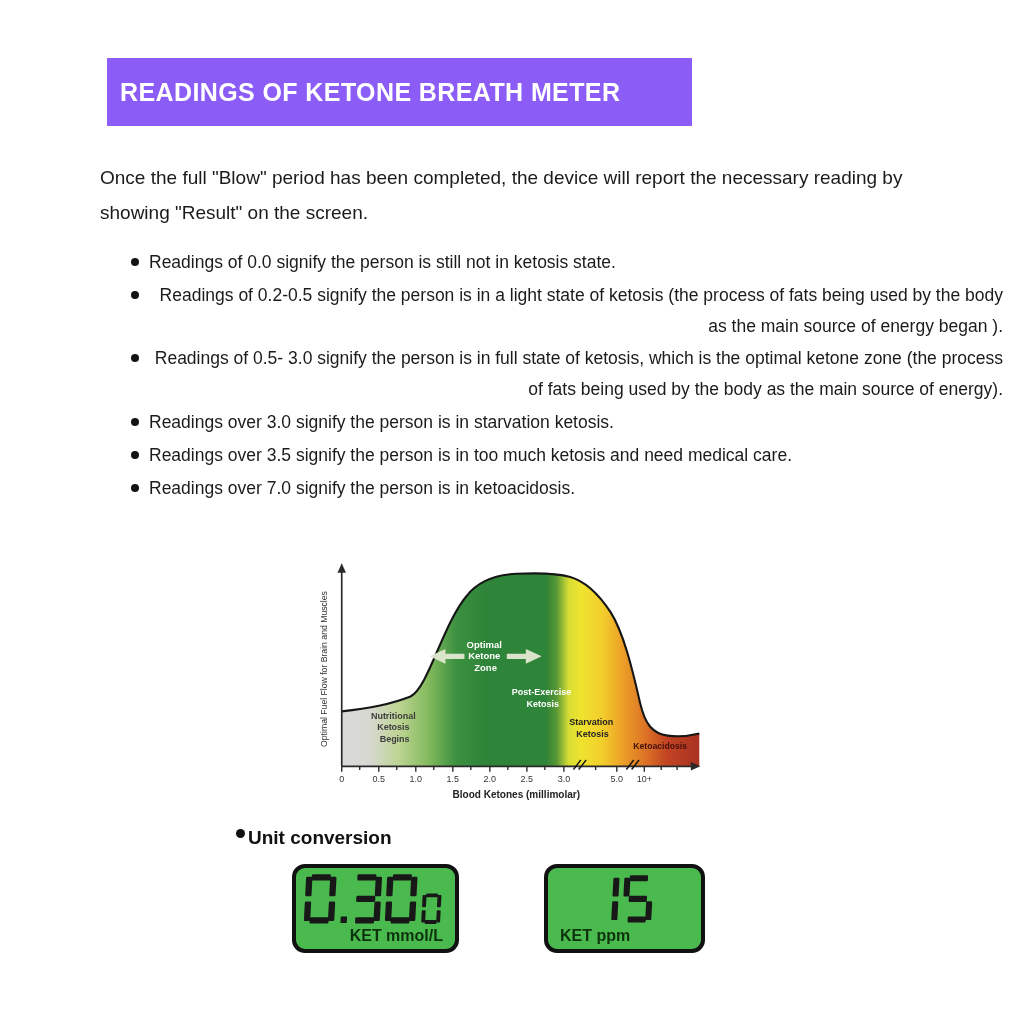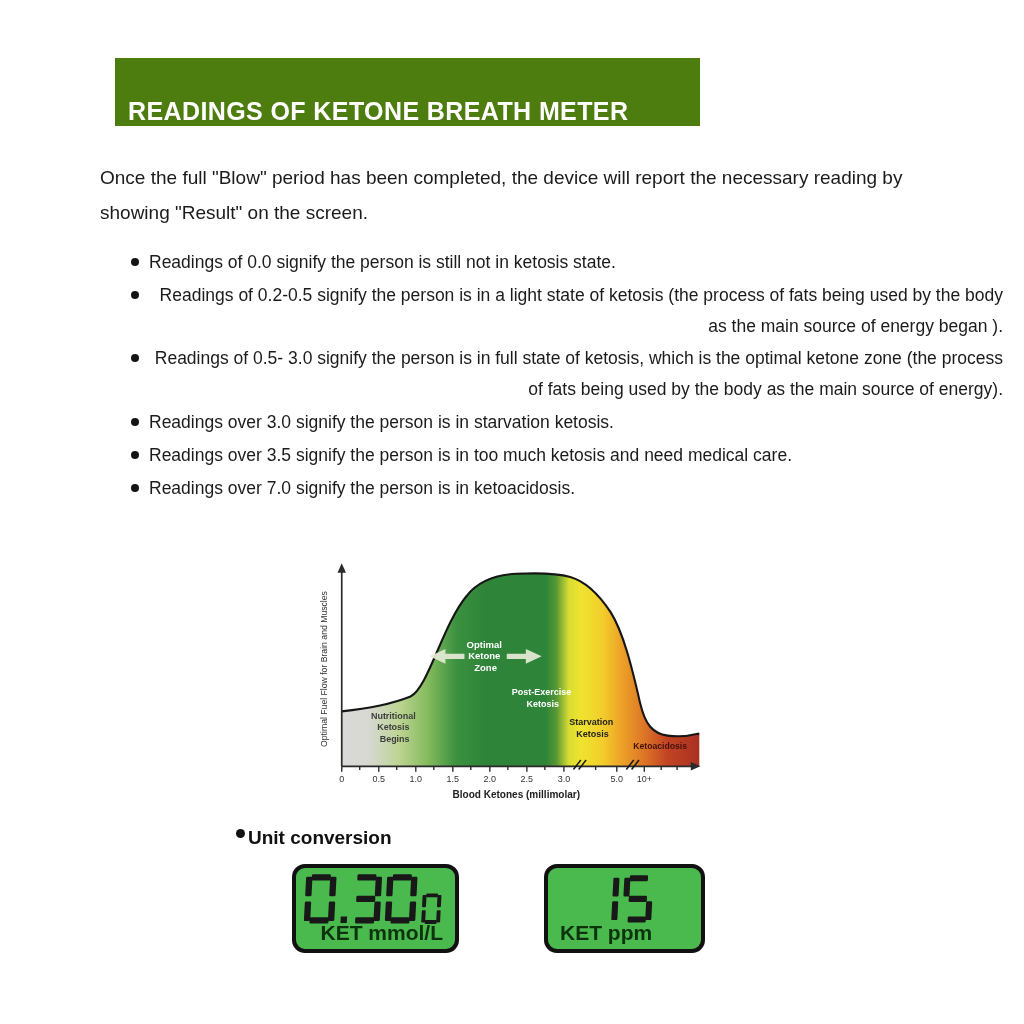--- a/index.html
+++ b/index.html
@@ -1,38 +1,38 @@
 <!DOCTYPE html>
 <html><head>
 <meta charset="utf-8">
 <style>
   html,body{margin:0;padding:0;background:#ffffff;}
   #page{position:relative;width:1024px;height:1024px;background:#ffffff;overflow:hidden;
         font-family:"Liberation Sans",sans-serif;color:#1c1c1c;}
-  .header-bar{position:absolute;left:107px;top:58px;width:585px;height:68px;background:#4d7c0f;
-        display:flex;align-items:flex-end;margin-left:8px;}
+  .header-bar{position:absolute;left:107px;top:58px;width:585px;height:68px;background:#8b5cf6;
+        display:flex;align-items:center;}
   .header-bar .title{color:#ffffff;font-size:25px;font-weight:bold;margin-left:13px;letter-spacing:.4px;white-space:nowrap;}
   .intro{position:absolute;left:100px;top:160px;width:866px;font-size:19px;line-height:35px;color:#1b1b1b;}
   .bullets{position:absolute;left:131px;top:247px;width:872px;}
   .bullet-item{display:flex;margin-bottom:2px;}
   .bullet-dot{flex:0 0 auto;width:8px;height:8px;border-radius:50%;background:#141414;margin:11px 10px 0 0;}
   .bullet-text{font-size:17.5px;line-height:30.8px;color:#1b1b1b;text-align:right;}
   .chart-wrap{position:absolute;left:310px;top:560px;width:402px;height:254px;}
   .chart-wrap svg{width:100%;height:100%;}
   svg text{font-family:"Liberation Sans",sans-serif;}
   .unit-heading{position:absolute;left:236px;top:827px;display:flex;font-size:19px;
         font-weight:bold;color:#111;}
   .unit-heading .dot{width:9px;height:9px;border-radius:50%;background:#111;margin-right:3px;margin-top:2px;}
   .lcd{position:absolute;top:864px;height:89px;background:#4ab94e;border:4px solid #111;border-radius:13px;
         box-sizing:border-box;}
   #lcd-mmol{left:292px;width:167px;}
   #lcd-ppm{left:544px;width:161px;}
   .lcd-digits{position:absolute;left:8px;top:5px;width:calc(100% - 16px);height:53px;}
   .lcd-digits svg{width:100%;height:100%;}
-  .lcd-label{position:absolute;bottom:4px;font-size:21px;font-weight:bold;color:#0d330d;white-space:nowrap;}
+  .lcd-label{position:absolute;bottom:4px;font-size:16px;font-weight:bold;color:#0d330d;white-space:nowrap;}
   #lcd-mmol .lcd-label{right:12px;}
   #lcd-ppm .lcd-label{left:12px;}
 </style>
 </head>
 <body>
 
 <div id="page">
 
   <div class="header-bar">
     <div class="title">READINGS OF KETONE BREATH METER</div>

